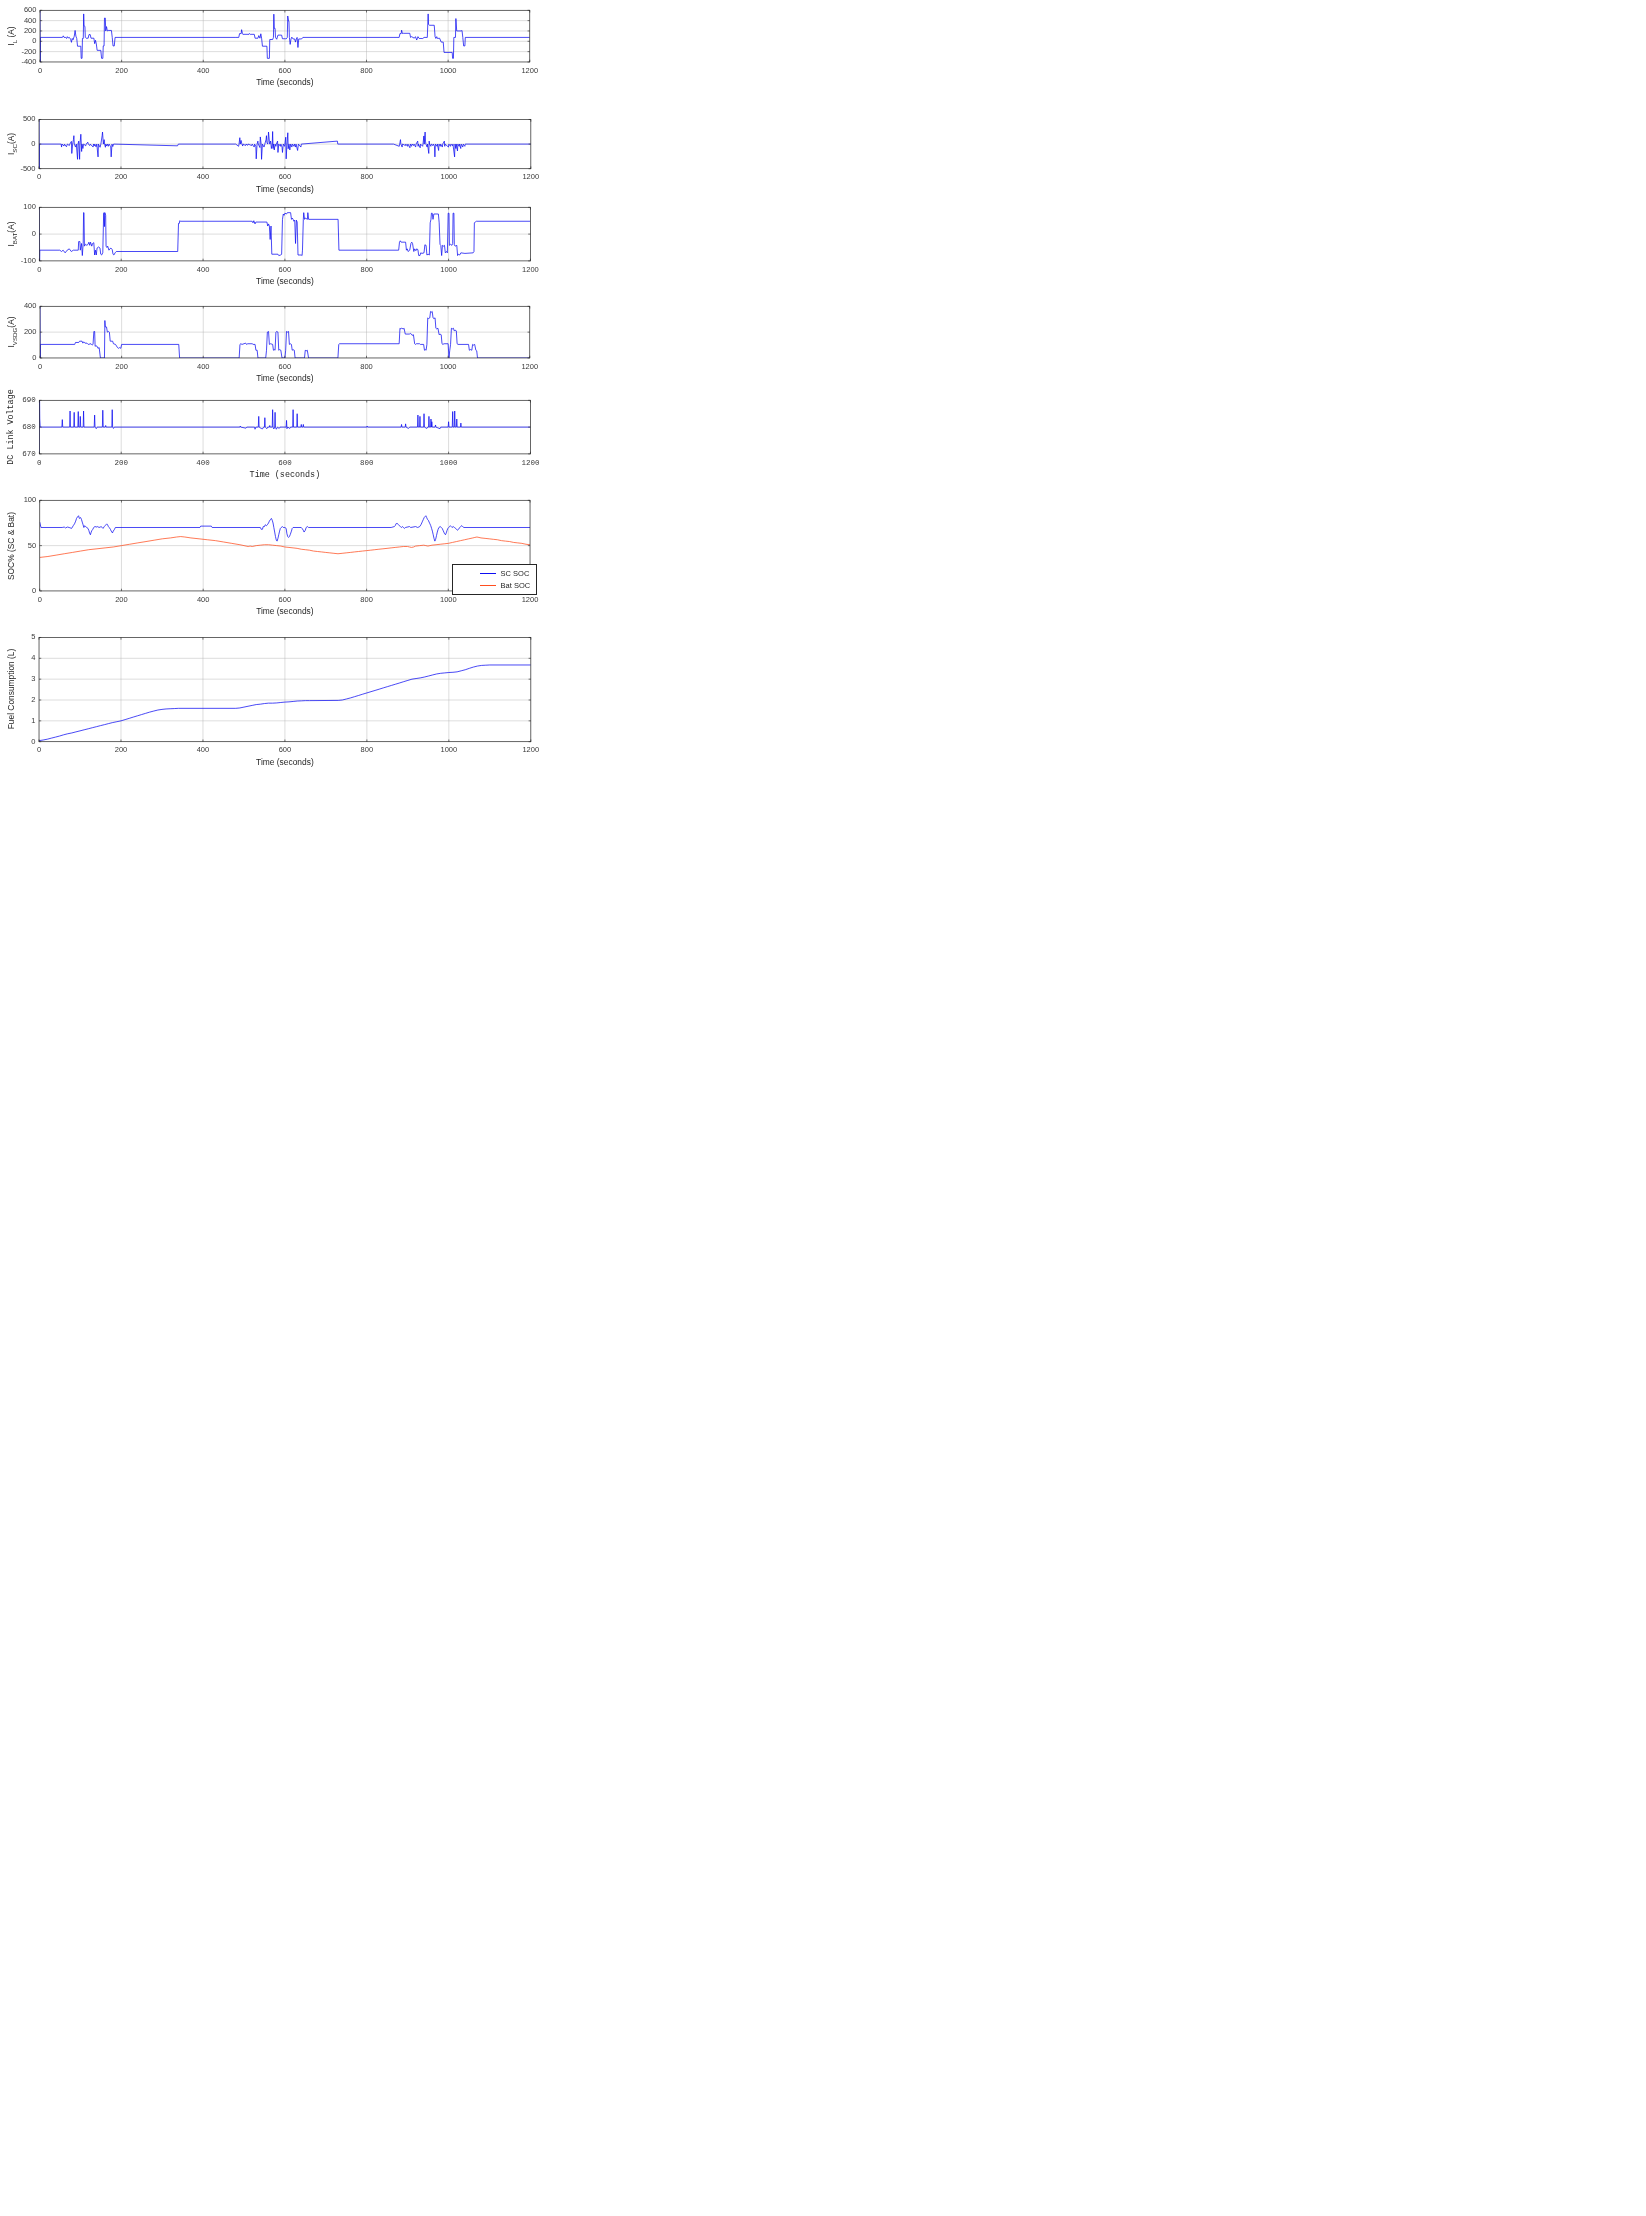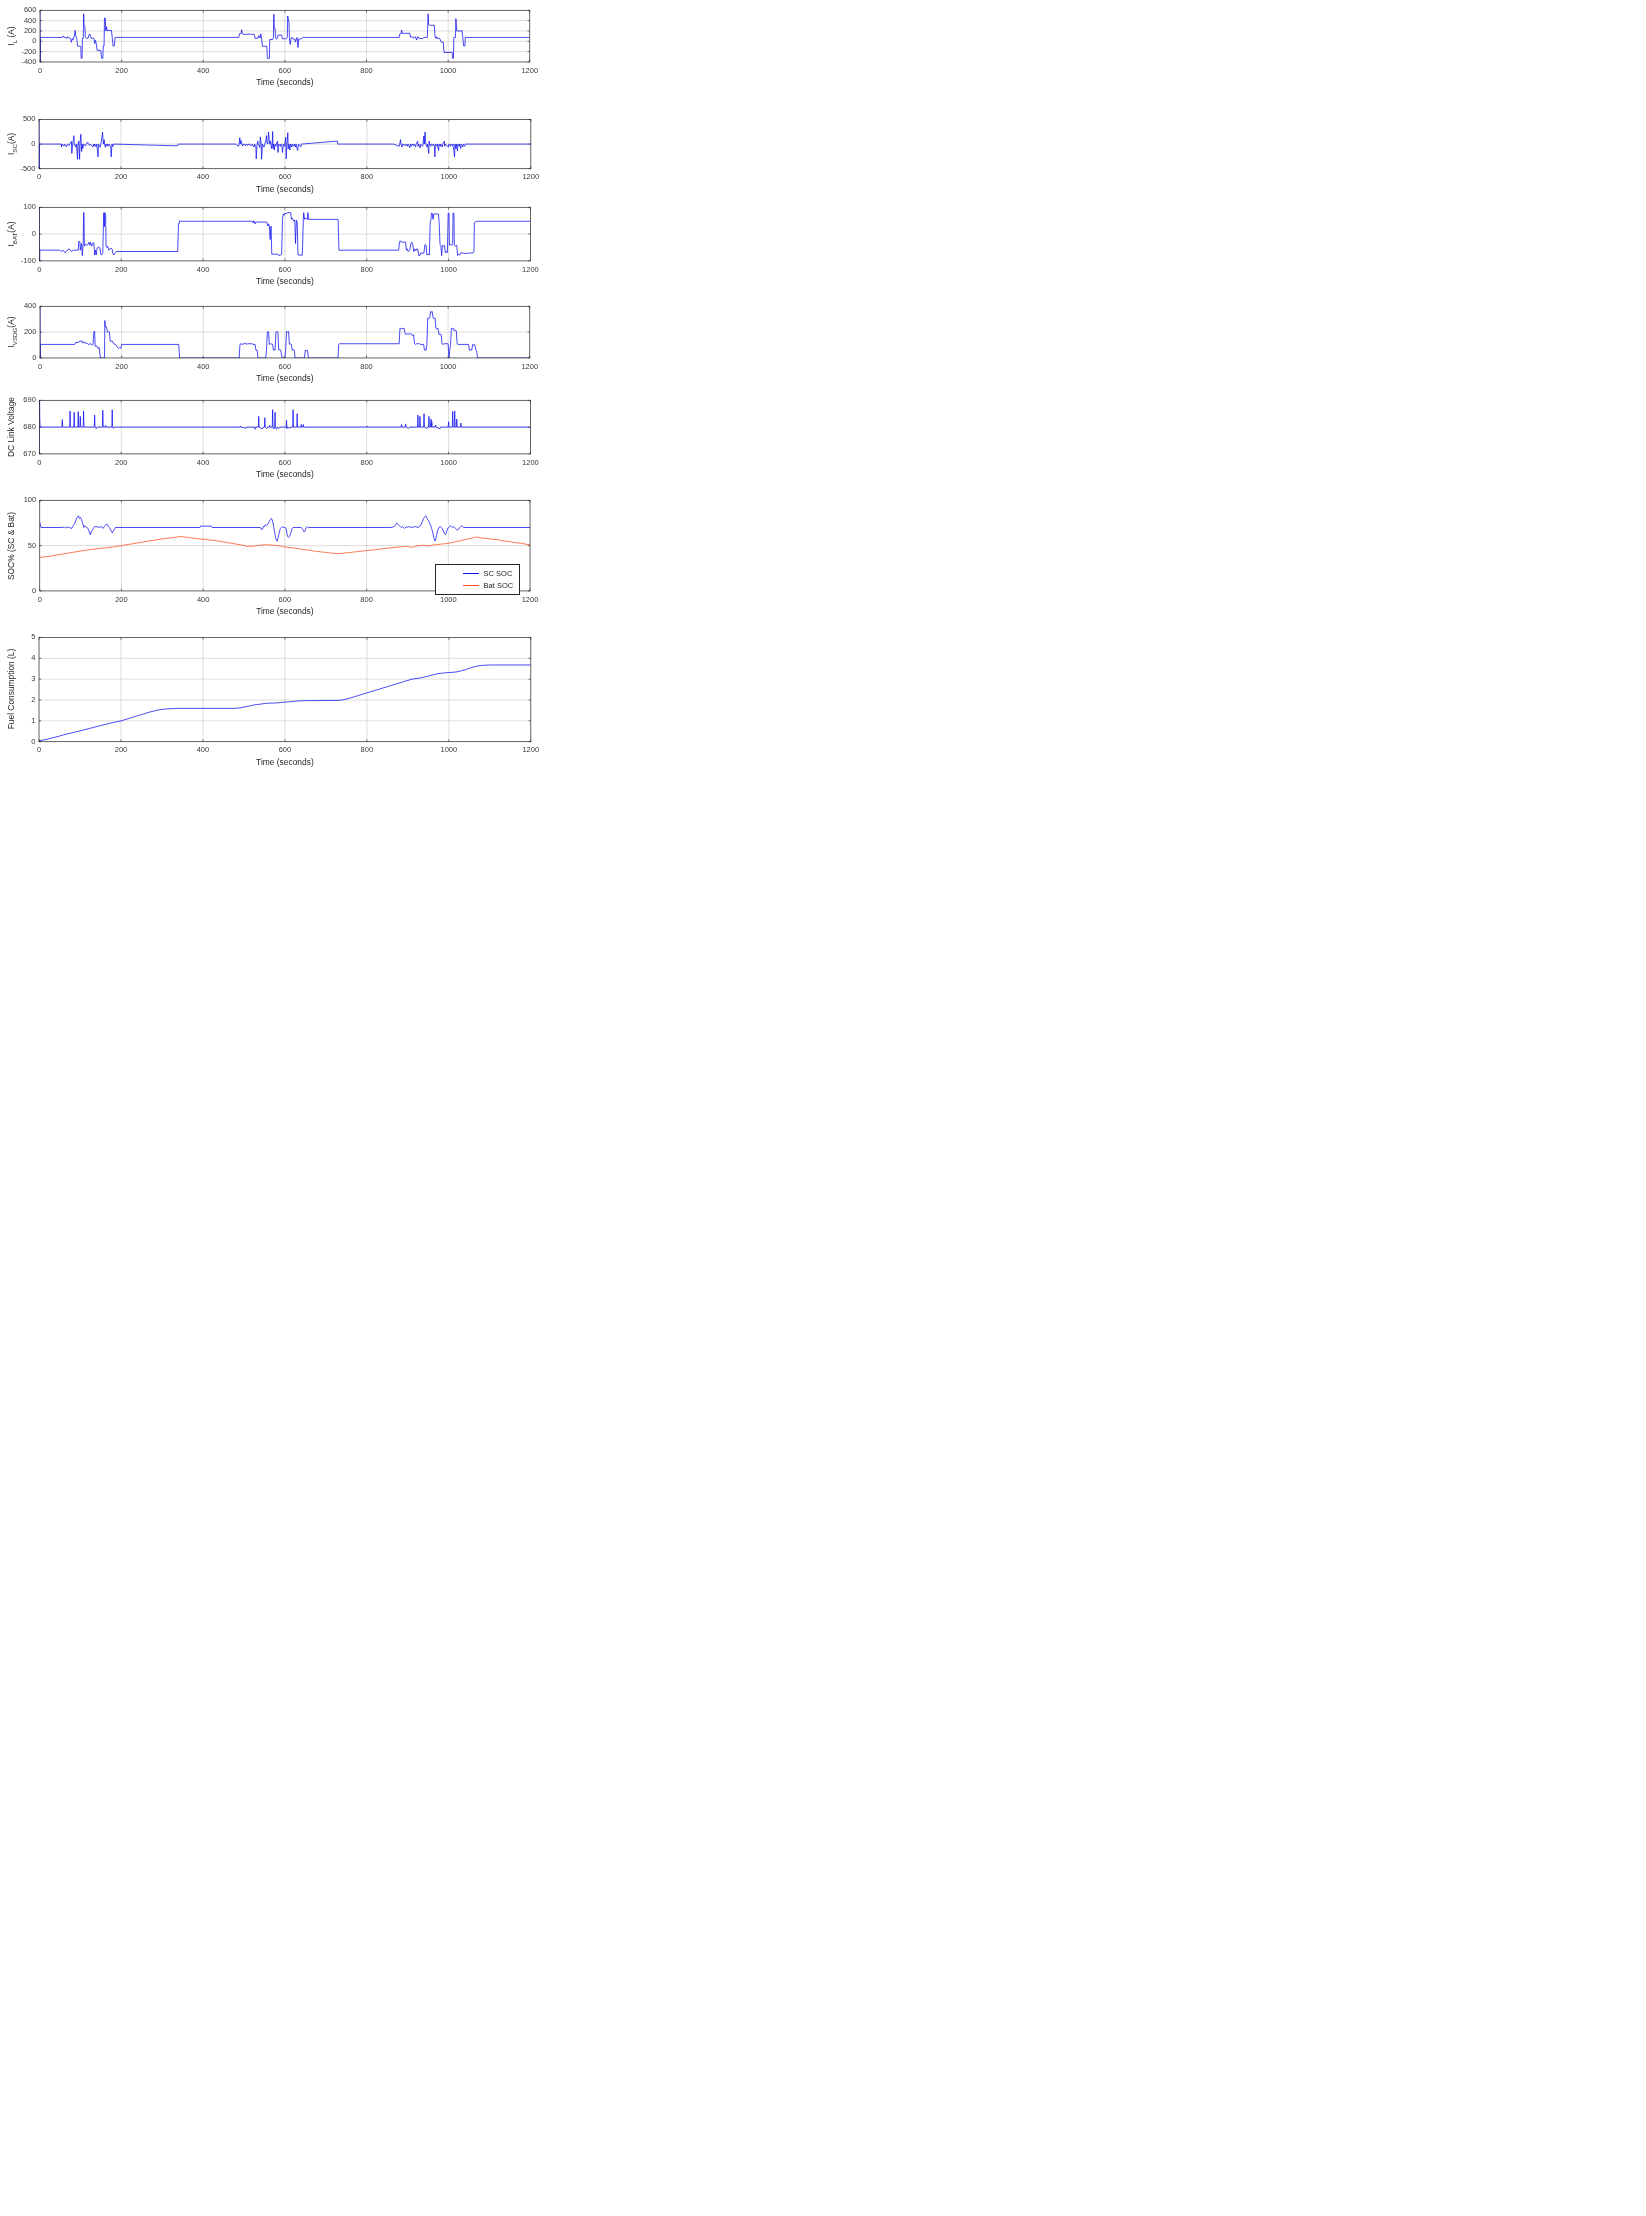--- a/index.html
+++ b/index.html
@@ -7,24 +7,24 @@
   .fig{position:relative;width:549px;height:784px;background:#fff;overflow:hidden;padding-left:23px;}
   .plot-group{position:absolute;left:0;width:549px;}
   .plot-svg{position:absolute;left:0;top:0;}
   .ylabel{position:absolute;left:11.5px;transform:translate(-50%,-50%) rotate(-90deg);
           white-space:nowrap;font-size:8.4px;color:#262626;}
   .ylabel sub{font-size:6.2px;}
   .g1{top:5.3px;height:87px;}   .g1 .ylabel{top:31px;}
   .g2{top:104px;height:85px;margin-top:10px;}  .g2 .ylabel{top:30px;}
   .g3{top:202px;height:89px;}  .g3 .ylabel{top:32px;}
   .g4{top:301px;height:87px;}  .g4 .ylabel{top:31px;}
-  .g5{top:395px;height:89px;}  .g5 .ylabel{top:32px;}
+  .g5{top:395px;height:89px;font-family:Liberation Mono, monospace;}  .g5 .ylabel{top:32px;}
   .g6{top:495px;height:126px;} .g6 .ylabel{top:51px;}
   .g7{top:632px;height:140px;} .g7 .ylabel{top:57px;}
-  .legend{position:absolute;left:435px;top:69px;width:85px;height:31px;background:#fff;
+  .legend{position:absolute;left:452px;top:69px;width:85px;height:31px;background:#fff;
           border:0.6px solid #262626;z-index:6;display:flex;flex-direction:column;
           justify-content:space-evenly;padding:0.9px 0;box-sizing:border-box;}
   .legend-row{display:flex;align-items:center;justify-content:flex-end;padding-right:4.4px;}
   .legend-line{display:inline-block;width:16px;height:0;border-top:1.1px solid #000;margin-right:4.4px;}
   .legend-text{font-size:7.5px;color:#262626;min-width:31px;}
 </style>
 </head>
 <body>
 
 <div class="fig">

